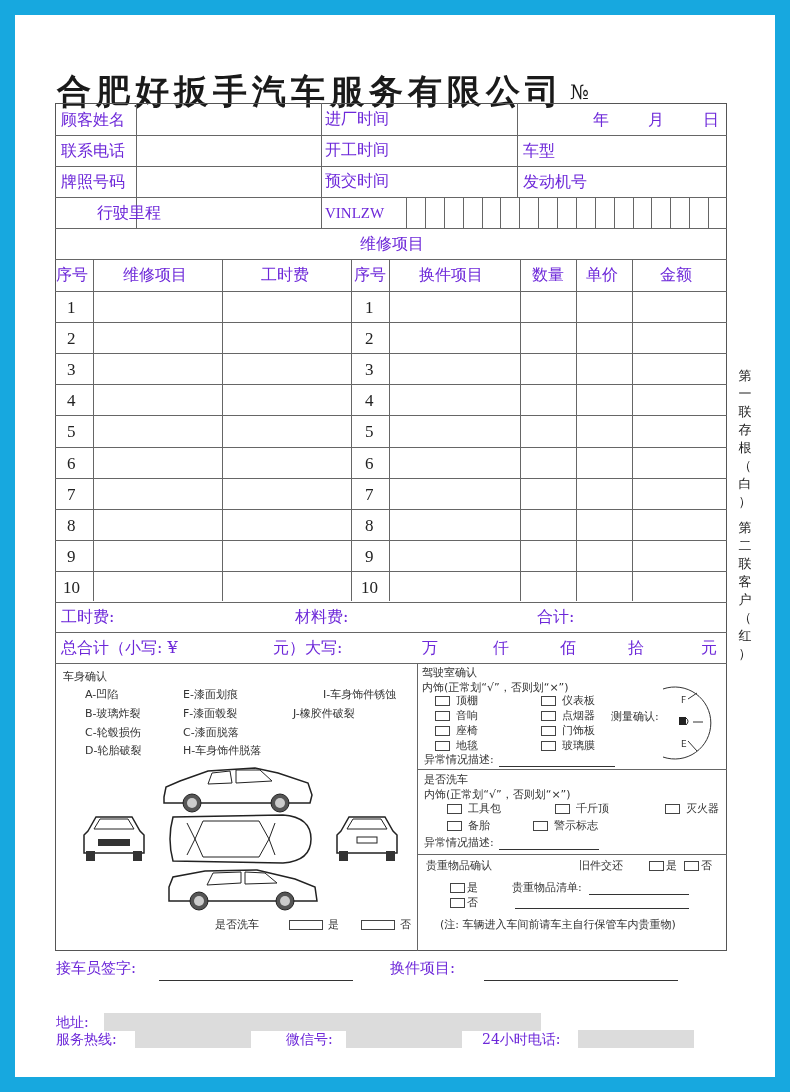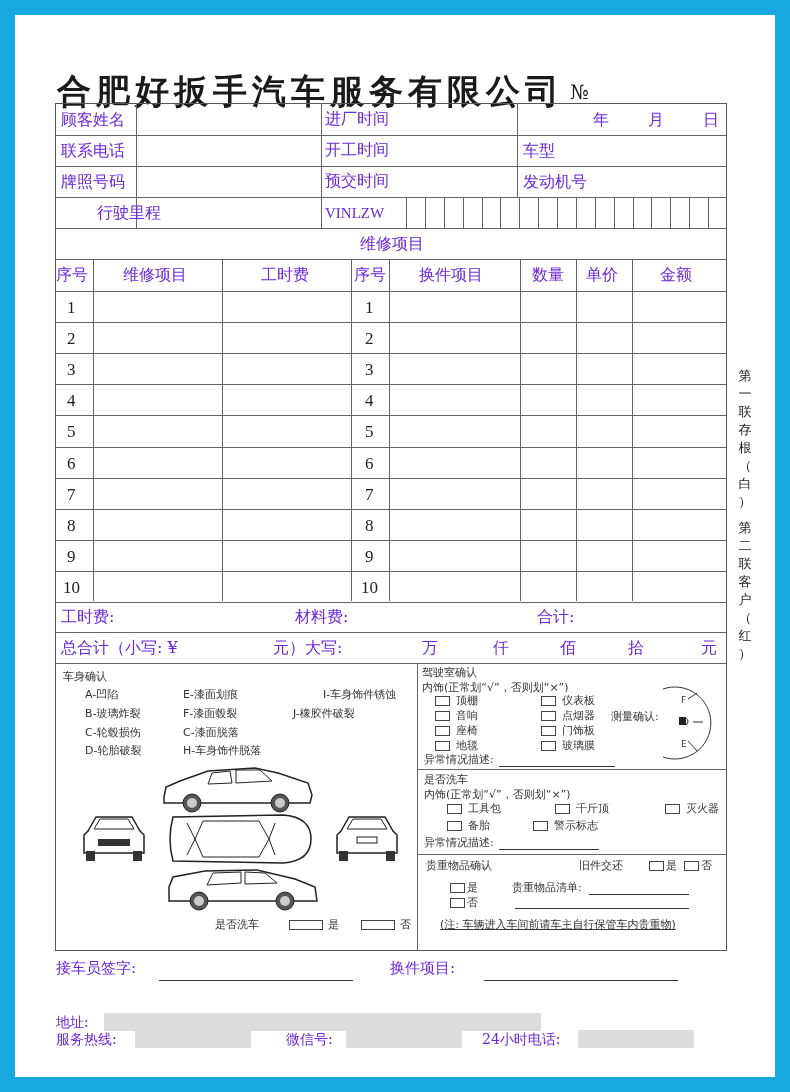--- a/index.html
+++ b/index.html
@@ -362,21 +362,21 @@
   <span class="lbl-sm" style="left:651px; top:845px;">是</span>
   <div class="chk" style="left:669px; top:846px;"></div>
   <span class="lbl-sm" style="left:686px; top:845px;">否</span>
   <div class="chk" style="left:435px; top:868px;"></div>
   <span class="lbl-sm" style="left:452px; top:867px;">是</span>
   <div class="chk" style="left:435px; top:883px;"></div>
   <span class="lbl-sm" style="left:452px; top:882px;">否</span>
   <span class="lbl-sm" style="left:497px; top:867px;">贵重物品清单:</span>
   <div class="uline" style="left:574px; top:879px; width:100px;"></div>
   <div class="uline" style="left:500px; top:893px; width:174px;"></div>
-  <span class="lbl-sm" style="left:425px; top:904px;text-decoration:underline;">(注: 车辆进入车间前请车主自行保管车内贵重物)</span>
+  <span class="lbl-sm" style="left:425px; top:904px;">(注: 车辆进入车间前请车主自行保管车内贵重物)</span>
 
   <span class="lbl" style="left:41px; top:946px; font-size:15px;">接车员签字:</span>
   <div class="uline" style="left:144px; top:965px; width:194px;"></div>
   <span class="lbl" style="left:375px; top:946px; font-size:15px;">换件项目:</span>
   <div class="uline" style="left:469px; top:965px; width:194px;"></div>
   <span class="lbl" style="left:41px; top:1000px; font-size:14px;">地址:</span>
   <div class="grey" style="left:89px; top:998px; width:437px; height:18px;"></div>
   <span class="lbl" style="left:41px; top:1017px; font-size:14px;">服务热线:</span>
   <div class="grey" style="left:120px; top:1015px; width:116px; height:18px;"></div>
   <span class="lbl" style="left:271px; top:1017px; font-size:14px;">微信号:</span>

